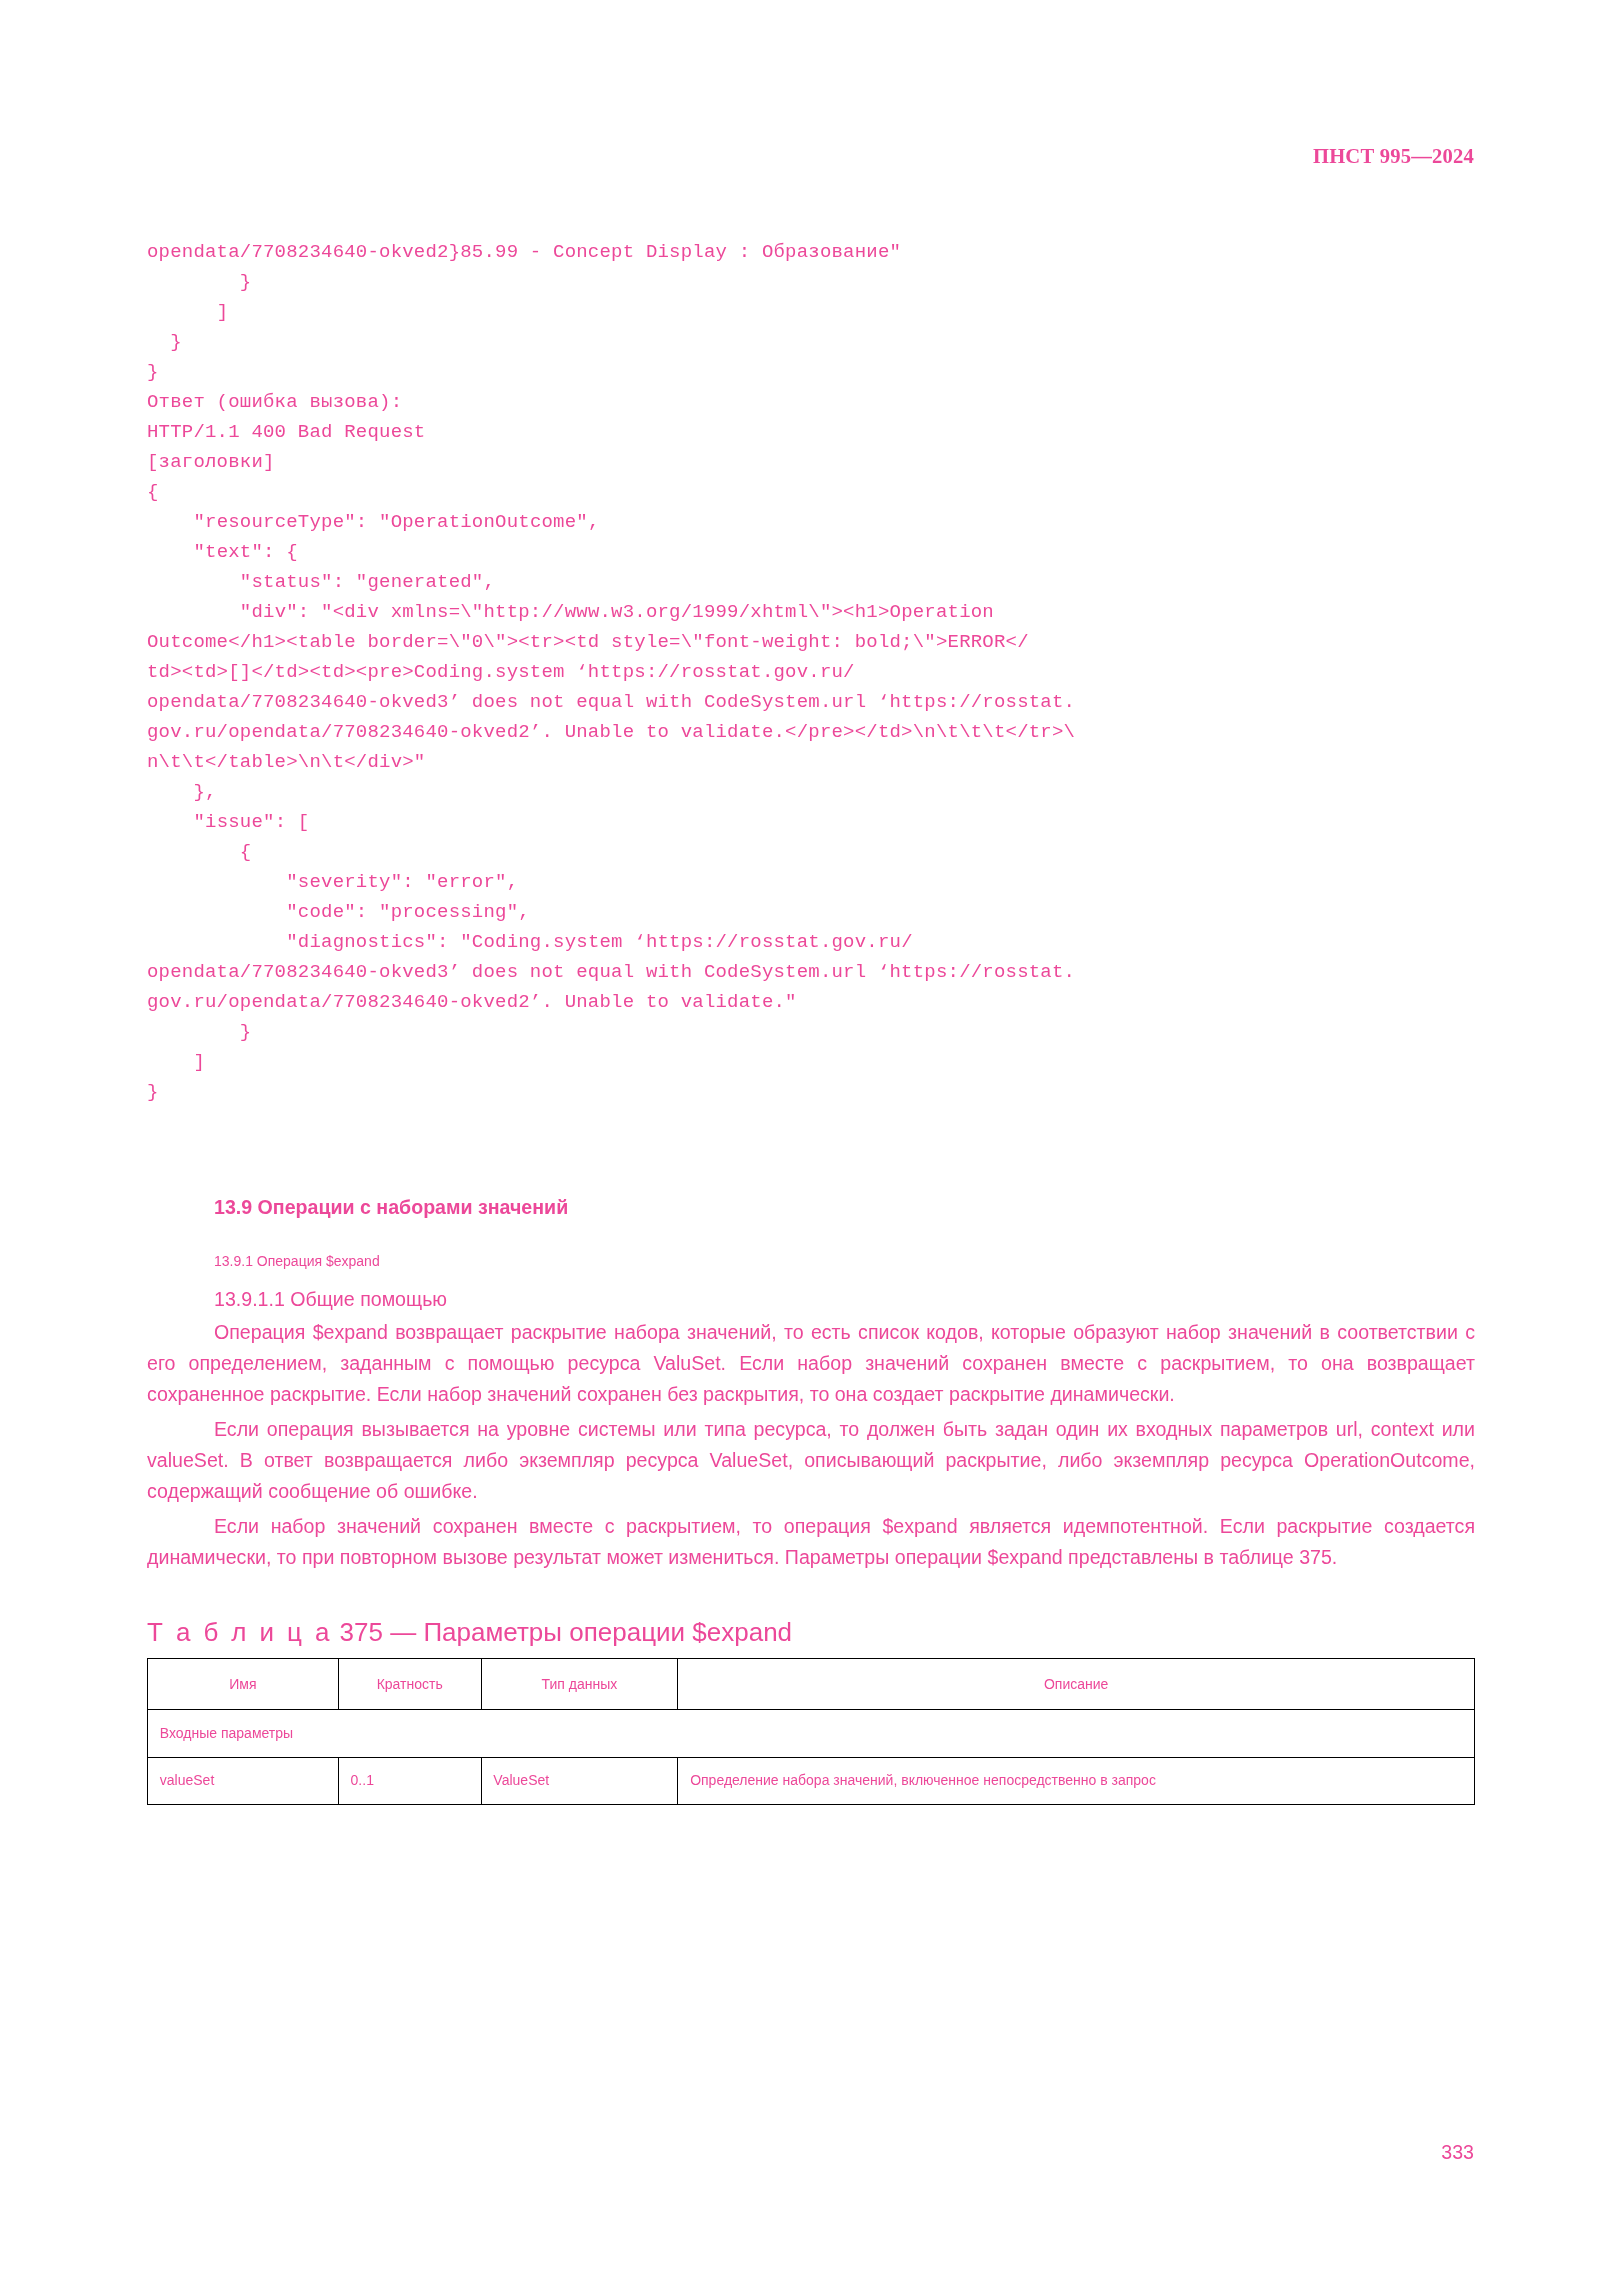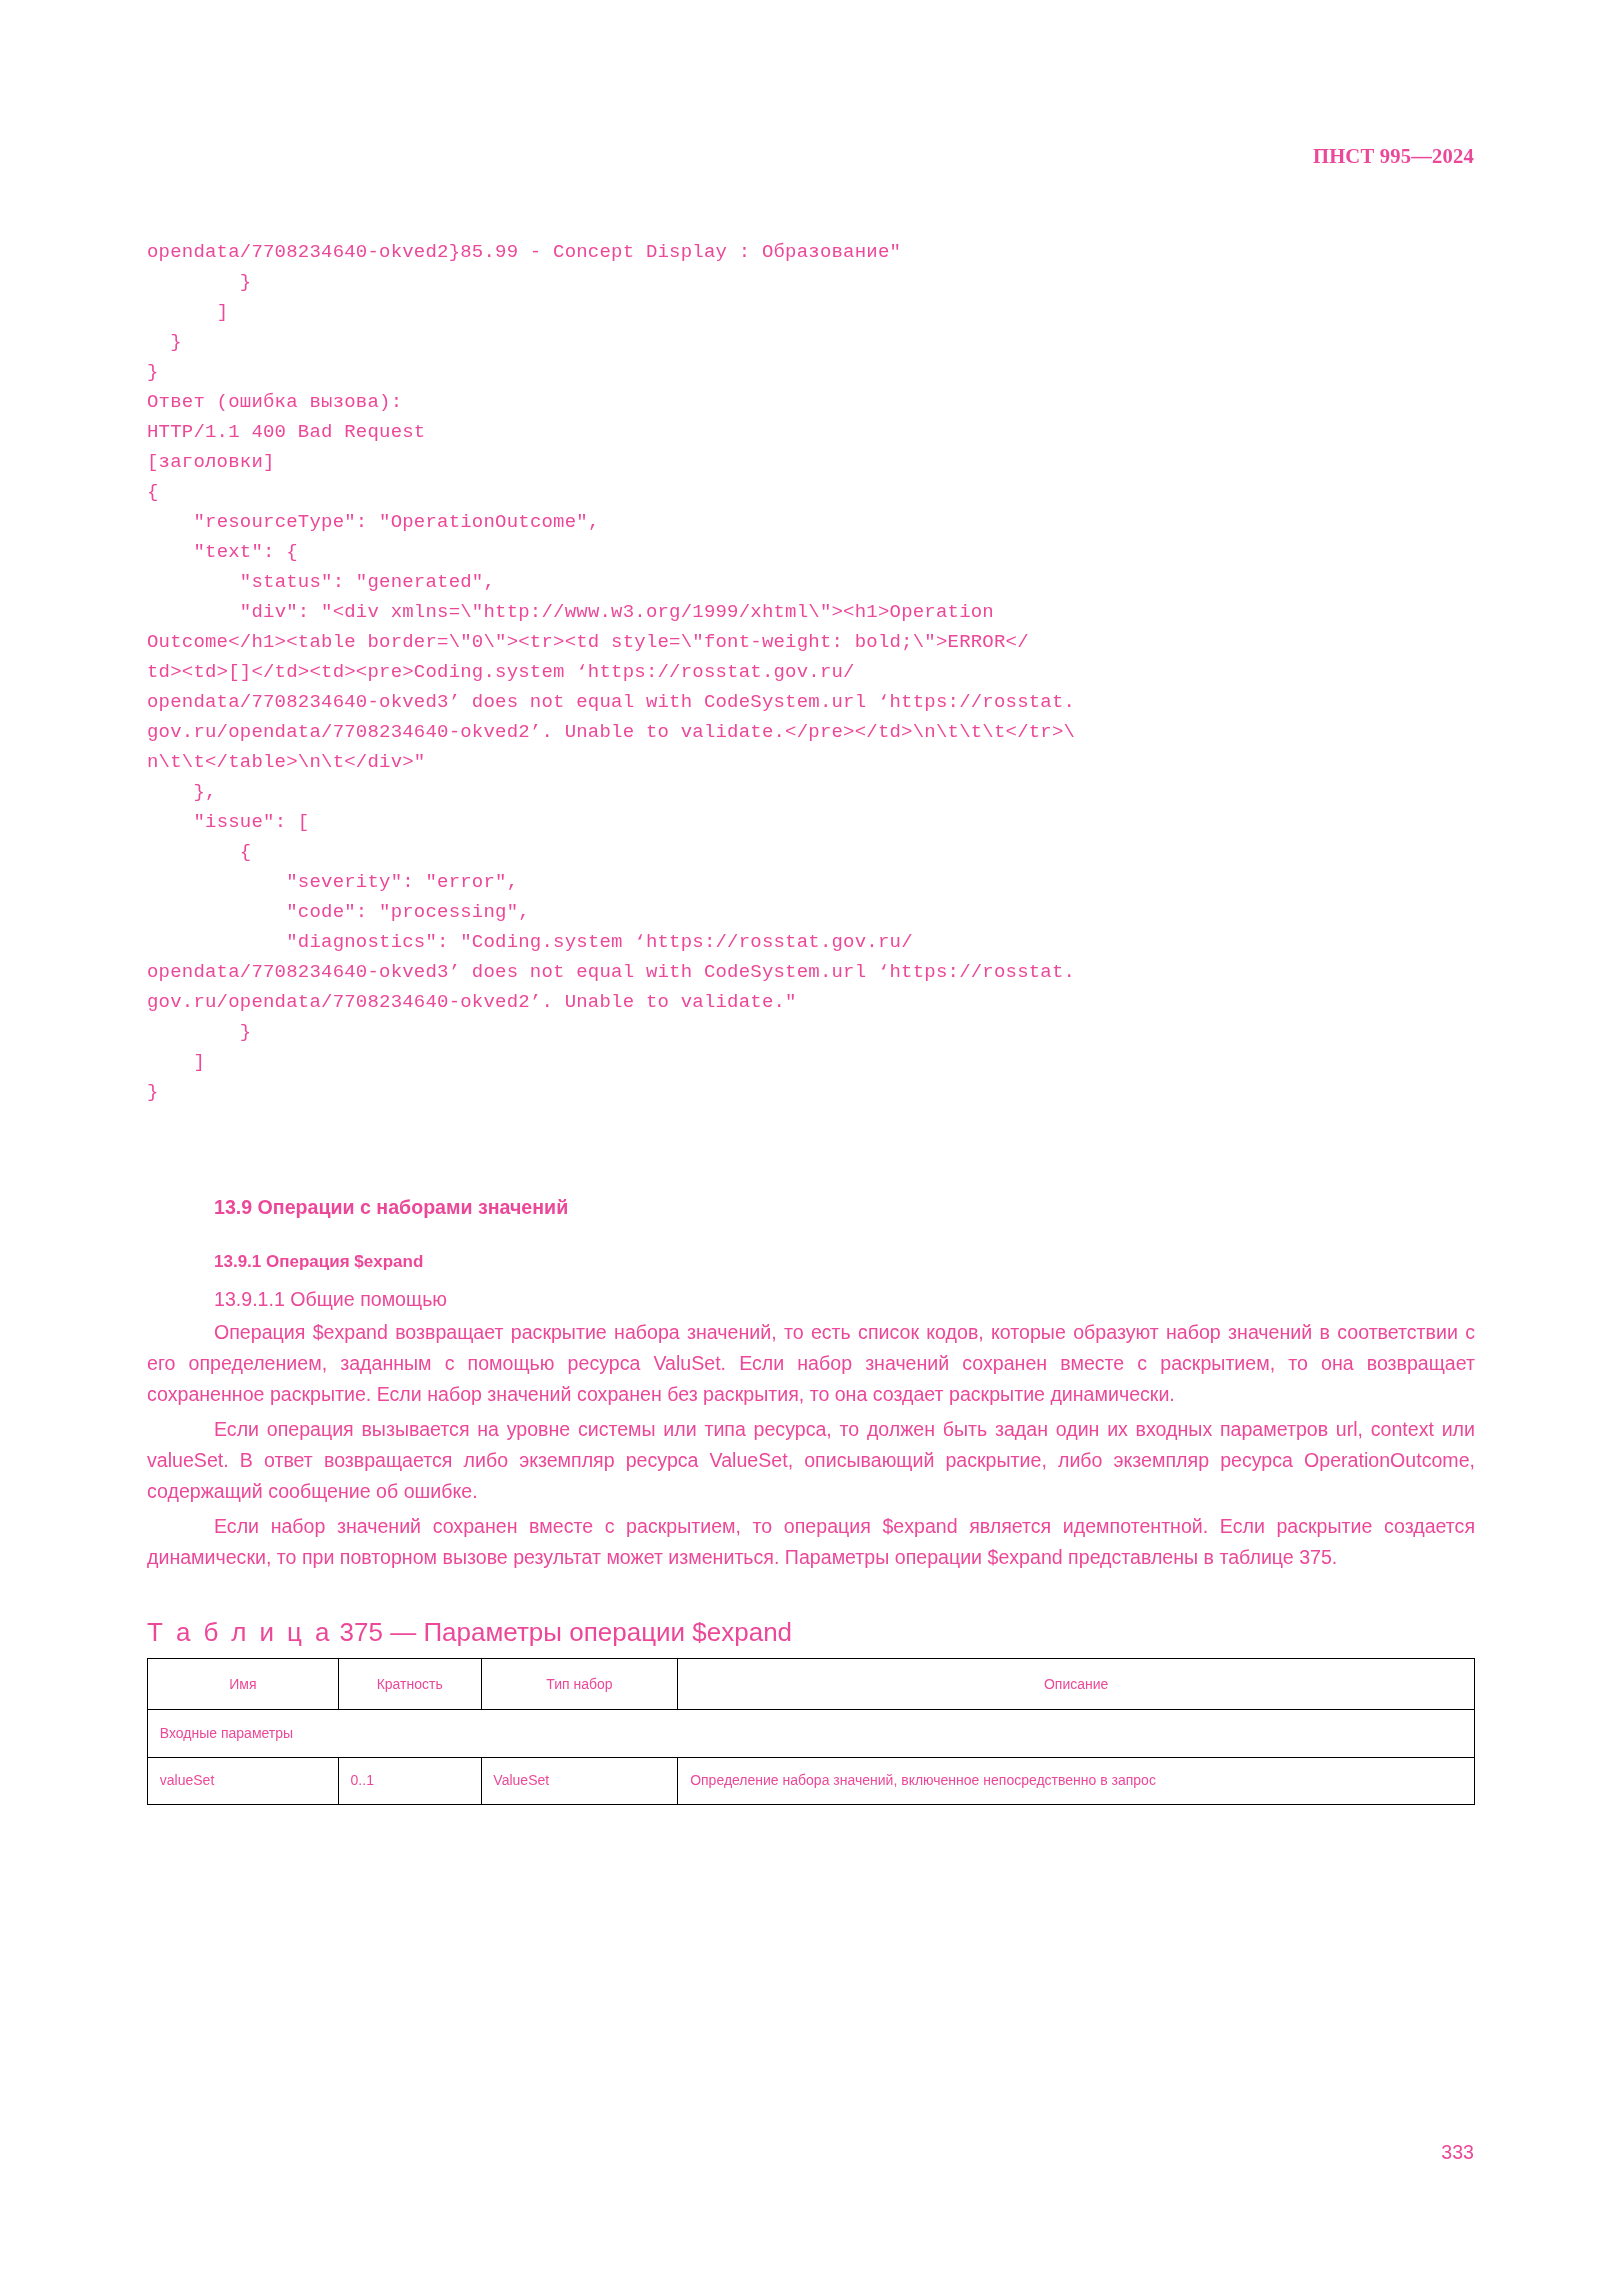--- a/index.html
+++ b/index.html
@@ -45,22 +45,22 @@
     width: 1328px;
   }
   h2.sec {
     font-size: 19.6px;
     font-weight: bold;
     margin: 0 0 0 67px;
     padding: 0;
     line-height: 27.4px;
   }
   h3.sub {
-    font-size: 17px;
-    font-weight: bold;
+    font-size: 14px;
+    font-weight: normal;
     margin: 26.5px 0 0 67px;
     padding: 0;
     line-height: 27.4px;
   }
   .subsub {
     font-size: 19.6px;
     margin: 10.8px 0 0 67px;
     line-height: 27.4px;
   }
   p.para {
@@ -161,21 +161,21 @@
     <div class="table-caption">
       <span class="spaced">Т а б л и ц а</span>
       <span>375 — Параметры операции $expand</span>
     </div>
 
     <table class="params">
       <thead>
         <tr>
           <td class="col1">Имя</td>
           <td class="col2">Кратность</td>
-          <td class="col3">Тип набор</td>
+          <td class="col3">Тип данных</td>
           <td>Описание</td>
         </tr>
       </thead>
       <tbody>
         <tr>
           <td colspan="4">Входные параметры</td>
         </tr>
         <tr>
           <td class="col1">valueSet</td>
           <td class="col2">0..1</td>

